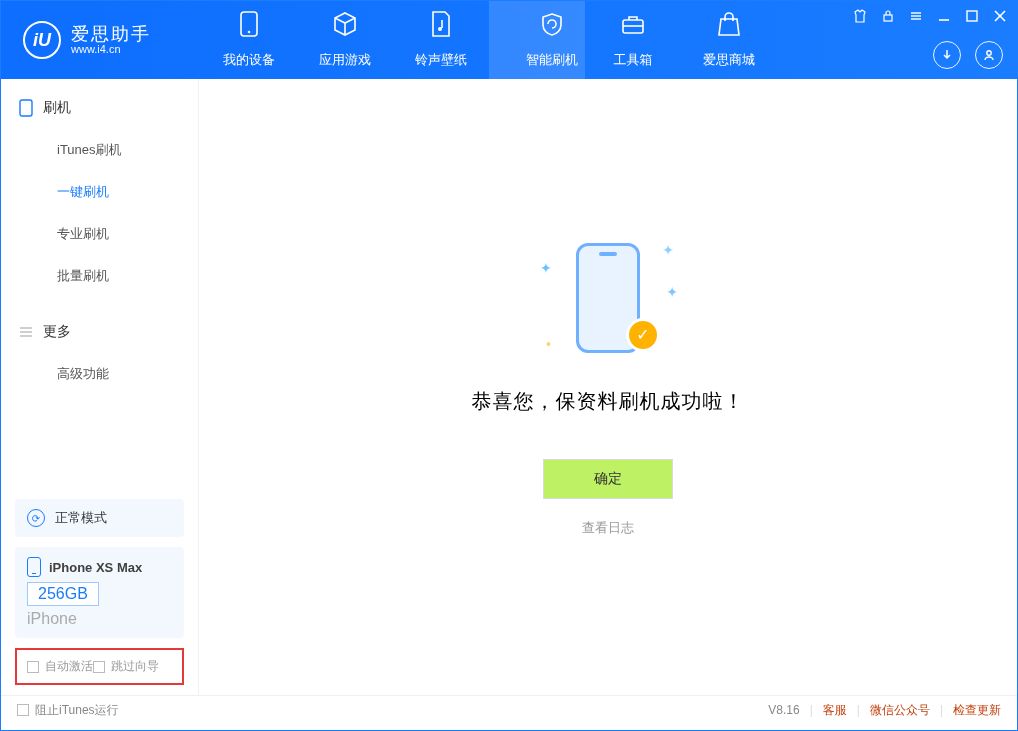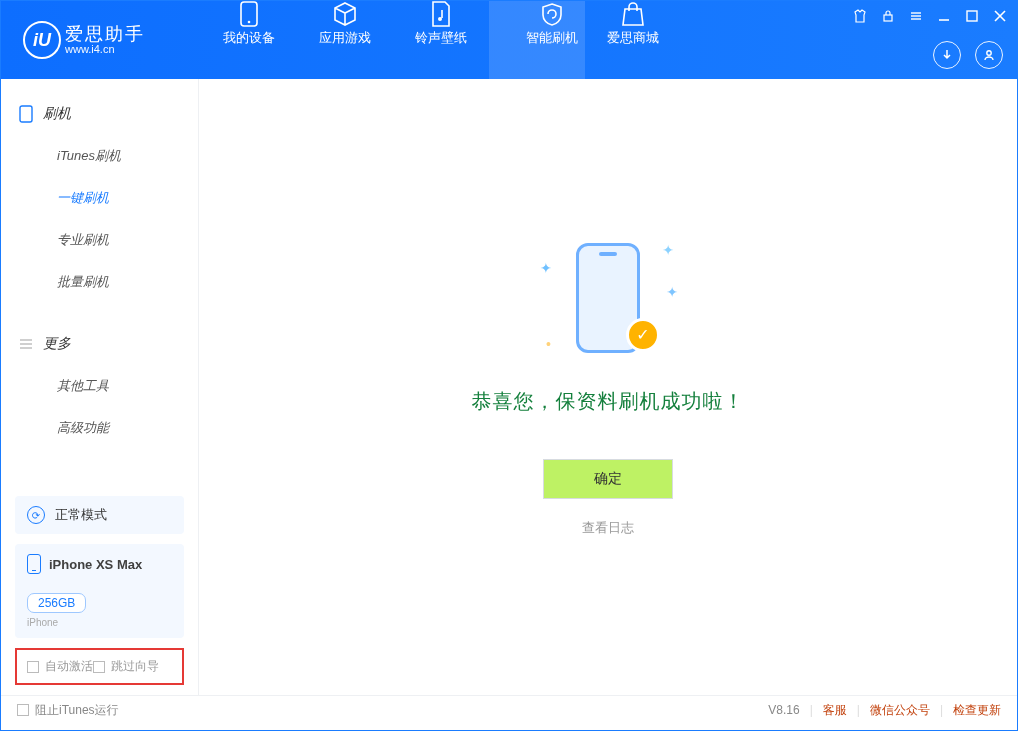--- a/index.html
+++ b/index.html
@@ -1,66 +1,66 @@
 <!DOCTYPE html>
 <html><head>
 <meta charset="utf-8">
 <style>
 * { margin: 0; padding: 0; box-sizing: border-box; font-family: "Microsoft YaHei", Arial, sans-serif; }
 body { background: #fff; width: 1018px; height: 731px; overflow: hidden; border: 1px solid #1a7cff; }
 
 .header { height: 78px; background: linear-gradient(to right, #0d6eff, #1a7cff); display: flex; align-items: center; position: relative; }
-.logo-block { width: 200px; display: flex; align-items: center; padding-left: 22px; gap: 4px;}
+.logo-block { width: 200px; display: flex; align-items: center; padding-left: 22px; gap: 10px;}
 .logo-circle { width: 38px; height: 38px; border: 2.5px solid #fff; border-radius: 50%; display: flex; align-items: center; justify-content: center; color: #fff; font-weight: bold; font-size: 18px; font-style: italic;}
 .logo-text { color: #fff; }
 .logo-text .cn { font-size: 18px; font-weight: 500; letter-spacing: 2px; line-height: 1; }
 .logo-text .en { font-size: 11px; opacity: .95; }
 
 .nav { display: flex; height: 100%; }
-.nav-item { width: 96px; display: flex; flex-direction: column; align-items: center; color: #fff; font-size: 13px; gap: 2px; cursor: pointer; position: relative; }
+.nav-item { width: 96px; display: flex; flex-direction: column; align-items: center; justify-content: center; color: #fff; font-size: 13px; gap: 14px; cursor: pointer; position: relative; }
 .nav-item.active { background: rgba(255,255,255,0.14); padding-left: 30px; }
 .nav-icon { width: 26px; height: 26px; display: flex; align-items: center; justify-content: center; }
 
 .titlebar { position: absolute; right: 8px; top: 6px; display: flex; gap: 10px; align-items: center; }
 .tb-icon { width: 18px; height: 18px; color: #fff; cursor: pointer; display:flex; align-items:center; justify-content:center; }
 
 .right-circles { position: absolute; right: 14px; bottom: 10px; display: flex; gap: 14px; }
 .circle-btn { width: 28px; height: 28px; border: 1.6px solid rgba(255,255,255,.9); border-radius: 50%; display: flex; align-items: center; justify-content: center; color: #fff; cursor: pointer; }
 
 .body { display: flex; height: 616px; }
 .sidebar { width: 198px; border-right: 1px solid #eef0f3; display: flex; flex-direction: column; }
-.side-section { padding-top: 18px; font-style: italic; }
+.side-section { padding-top: 12px; }
 .side-head { display: flex; align-items: center; gap: 10px; padding: 8px 18px; color: #333; font-size: 14px; font-weight: 500; }
 .side-items { padding: 4px 0 6px 0; }
 .side-item { padding: 12px 18px 12px 56px; font-size: 13px; color: #555; cursor: pointer; }
 .side-item.active { color: #1a7cff; }
 
 .side-bottom { margin-top: auto; padding: 0 14px 10px 14px; }
 .mode-box, .device-box { background: #f3f8ff; border-radius: 4px; padding: 10px 12px; margin-bottom: 10px; }
 .mode-box { display: flex; align-items: center; gap: 10px; color: #333; font-size: 13px; }
 .mode-icon { width: 18px; height: 18px; border-radius: 50%; border: 1.5px solid #1a7cff; display:flex; align-items:center; justify-content:center; color:#1a7cff; font-size:10px; }
 .device-box .dev-head { display:flex; align-items:center; gap:8px; font-size:13px; font-weight:600; color:#404040; }
 .dev-phone-icon { width:14px; height:20px; border:1.5px solid #1a7cff; border-radius:3px; position:relative; }
 .dev-phone-icon::after{content:""; position:absolute; bottom:2px; left:50%; transform:translateX(-50%); width:4px; height:1.5px; background:#1a7cff;}
-.storage-pill { display:inline-block; margin-top:19px; padding:2px 10px; border:1px solid #9ec8ff; border-radius:7px; color:#1a7cff; font-size:12px; background:#fff; }
-.dev-type { margin-top:4px; font-size:10px; color:#aaa; }
+.storage-pill { display:inline-block; margin-top:5px; padding:2px 10px; border:1px solid #9ec8ff; border-radius:0; color:#1a7cff; font-size:16px; background:#fff; }
+.dev-type { margin-top:4px; font-size:16px; color:#aaa; }
 
 .checks-box { border: 2px solid #e53935; padding:8px 10px; display:flex; gap:0; align-items:center; }
 .chk { display:flex; align-items:center; gap:6px; font-size:12px; color:#999; cursor:pointer; }
 .chkbox { width:12px; height:12px; border:1px solid #bbb; }
 
 .main { flex:1; position:relative; display:flex; flex-direction:column; align-items:center; justify-content:center; }
 .phone-ill { position:relative; width:120px; height:120px; margin-bottom:30px; }
 .phone-shape { position:absolute; left:50%; top:50%; transform:translate(-50%,-50%); width:64px; height:110px; border:3px solid #6fb0ff; border-radius:12px; background:#e9f3ff; }
 .phone-shape::before{content:""; position:absolute; top:6px; left:50%; transform:translateX(-50%); width:18px; height:4px; background:#6fb0ff; border-radius:2px;}
 .badge { position:absolute; right:8px; bottom:6px; width:34px; height:34px; background:#ffb300; border-radius:50%; border:3px solid #fff; display:flex; align-items:center; justify-content:center; color:#fff; font-size:16px; }
 .spark { position:absolute; font-size:14px; }
 .s1{left:-8px; top:22px; color:#6fc0ff;} .s2{right:-6px; top:4px; color:#8cd2ff;} .s3{left:-2px; bottom:6px; color:#ffd27a;} .s4{right:-10px; top:46px; color:#7fc5ff;}
 
-.success-msg { font-size:20px; color:#15803d; letter-spacing:1px; margin-bottom:44px; }
+.success-msg { font-size:20px; color:#000000; letter-spacing:1px; margin-bottom:44px; }
 .ok-btn { width:130px; height:40px; border:1px solid #d7dbe0; background:#bef264; font-size:14px; color:#333; cursor:pointer; margin-bottom:20px; }
 .log-link { font-size:13px; color:#999; cursor:pointer; }
 
 .footer { height:29px; border-top:1px solid #eef0f3; display:flex; align-items:center; padding:0 16px; font-size:12px; color:#999; }
 .footer .chk { color:#888; }
 .footer-right { margin-left:auto; display:flex; align-items:center; gap:10px;text-align:center; }
 .ver { color:#888; }
 .flink { color:#c2410c; cursor:pointer; }
 .divider { color:#ddd; }
 
@@ -109,20 +109,30 @@
       <span class="nav-icon">
           <svg width="26" height="26" viewBox="0 0 26 26">
             <path d="M13 3 L22 6 V14 C22 19 18 23 13 24 C8 23 4 19 4 14 V6 Z" fill="none" stroke="#fff" stroke-width="1.6"></path>
             <path d="M9 13 A4 4 0 1 1 13 17" fill="none" stroke="#fff" stroke-width="1.6"></path>
           </svg>
         </span>
       <span>智能刷机</span>
     </div>
     <div class="nav-item">
       <span class="nav-icon">
+          <svg width="26" height="24" viewBox="0 0 26 24">
+            <rect x="3" y="8" width="20" height="13" rx="2" fill="none" stroke="#fff" stroke-width="1.6"></rect>
+            <path d="M9 8 V5 H17 V8" fill="none" stroke="#fff" stroke-width="1.6"></path>
+            <line x1="3" y1="14" x2="23" y2="14" stroke="#fff" stroke-width="1.6"></line>
+          </svg>
+        </span>
+      <span>工具箱</span>
+    </div>
+    <div class="nav-item">
+      <span class="nav-icon">
           <svg width="24" height="26" viewBox="0 0 24 26">
             <path d="M4 8 H20 L22 24 H2 Z" fill="none" stroke="#fff" stroke-width="1.6"></path>
             <path d="M8 10 V6 a4 4 0 0 1 8 0 V10" fill="none" stroke="#fff" stroke-width="1.6"></path>
           </svg>
         </span>
       <span>爱思商城</span>
     </div>
   </div>
 
   <div class="titlebar">
@@ -196,21 +206,20 @@
     <div class="side-section">
       <div class="side-head">
         <svg width="14" height="14" viewBox="0 0 14 14">
             <line x1="1" y1="3" x2="13" y2="3" stroke="#bbb" stroke-width="1.4"></line>
             <line x1="1" y1="7" x2="13" y2="7" stroke="#bbb" stroke-width="1.4"></line>
             <line x1="1" y1="11" x2="13" y2="11" stroke="#bbb" stroke-width="1.4"></line>
           </svg>
         <span>更多</span>
       </div>
       <div class="side-items">
-        <div class="side-item">其他工具</div>
         <div class="side-item">高级功能</div>
       </div>
     </div>
 
     <div class="side-bottom">
       <div class="mode-box">
         <span class="mode-icon">⟳</span>
         <span>正常模式</span>
       </div>
       <div class="device-box">

